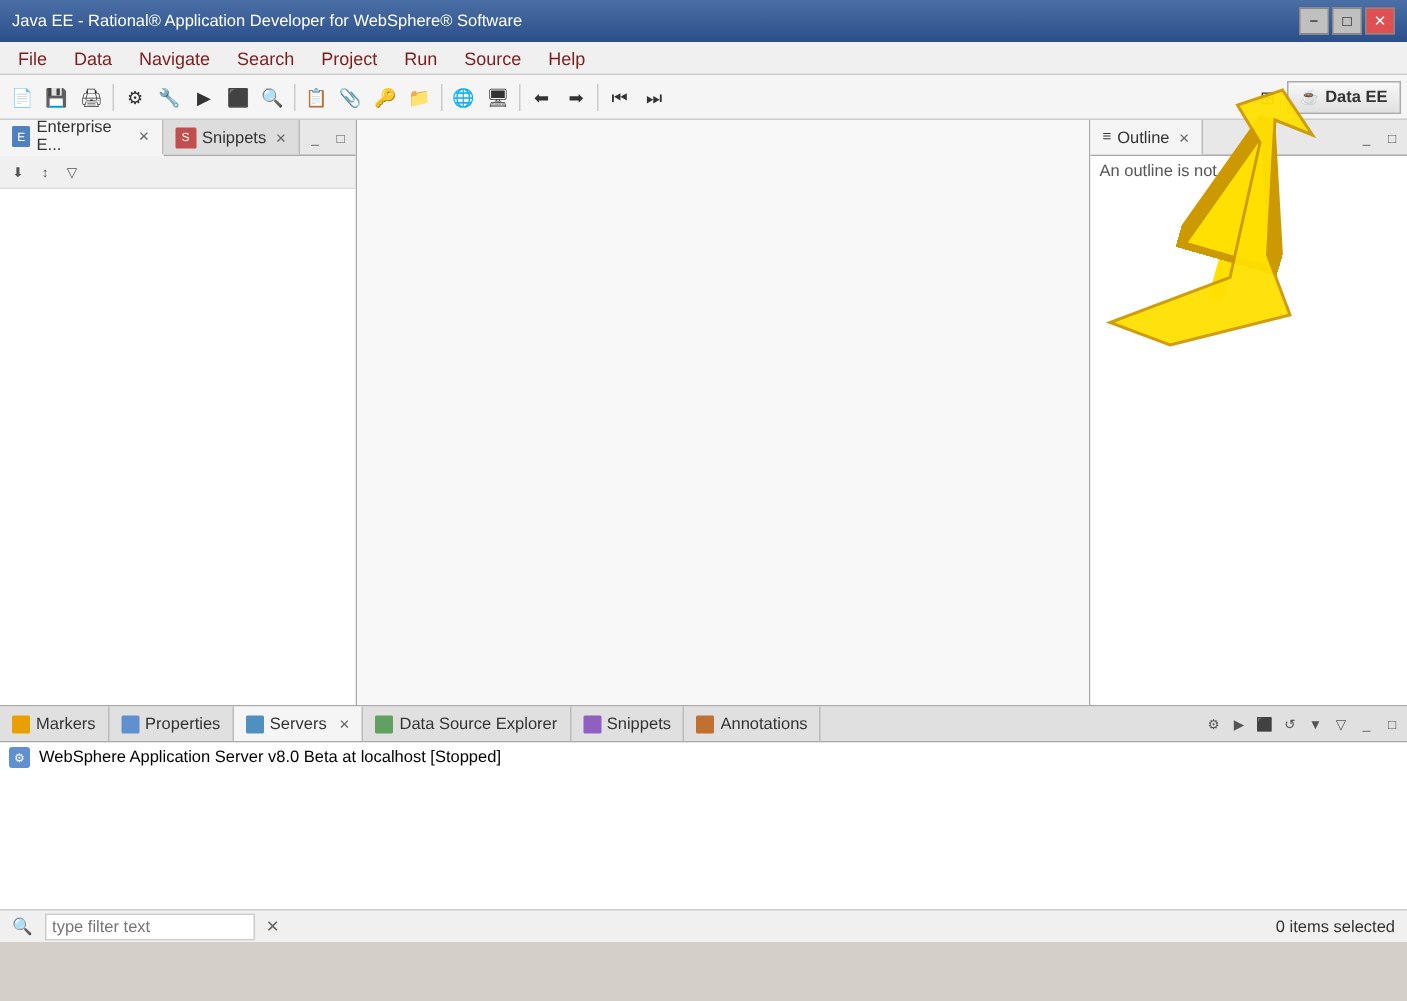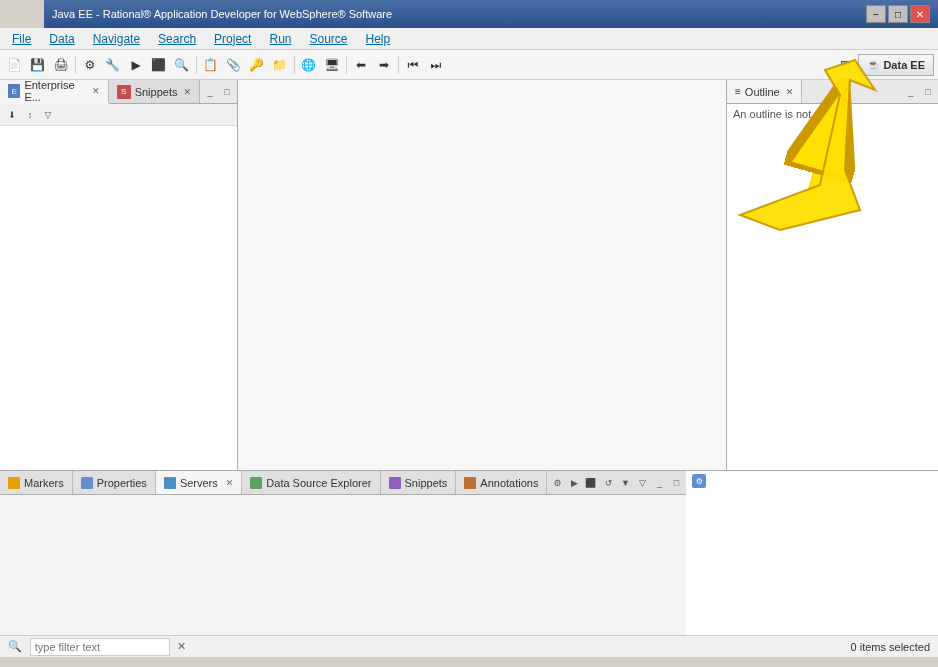--- a/index.html
+++ b/index.html
@@ -16,21 +16,20 @@
     
     #title-bar {
       height: 28px;
       background: linear-gradient(to bottom, #4a6fa5, #2c4f8a);
       display: flex;
       align-items: center;
       justify-content: space-between;
       padding: 0 8px;
       color: white;
       font-size: 11px;
-      margin-left: 44px;
     }
     #title-bar .title-text {
       display: flex;
       align-items: center;
       gap: 6px;
     }
     #title-bar .window-controls {
       display: flex;
       gap: 2px;
     }
@@ -55,22 +54,21 @@
       border-bottom: 1px solid #ccc;
       display: flex;
       align-items: center;
       padding: 0 4px;
       gap: 2px;
     }
     .menu-item {
       padding: 2px 8px;
       cursor: pointer;
       font-size: 12px;
-      color: #0369a1;
-      text-decoration: underline;
+      color: #7f1d1d;
     }
 
     
     #toolbar {
       height: 30px;
       background: #f5f5f5;
       border-bottom: 1px solid #ccc;
       display: flex;
       align-items: center;
       padding: 0 4px;
@@ -239,24 +237,24 @@
       flex: 1;
       background: white;
       padding: 4px 6px;
       font-size: 11px;
       color: #555;
       overflow: auto;
     }
 
     
     #bottom-area {
-      height: 165px;
+      height: 136px;
       border-top: 1px solid #aaa;
       display: flex;
-      flex-direction: row;
+      flex-direction: column;
       background: #f5f5f5;
     }
     #bottom-tab-bar {
       display: flex;
       background: #e0e0e0;
       border-bottom: 1px solid #aaa;
       height: 24px;
       align-items: stretch;
     }
     .bottom-tab {
@@ -549,20 +547,21 @@
       <div class="small-btn">↺</div>
       <div class="small-btn">▼</div>
       <div class="small-btn">▽</div>
       <div class="small-btn">_</div>
       <div class="small-btn">□</div>
     </div>
   </div>
   <div class="bottom-content">
     <div class="server-entry">
       <span class="server-icon">⚙</span>
+      <span>WebSphere Application Server v8.0 Beta at localhost  [Stopped]</span>
     </div>
   </div>
 </div>
 
 <div id="status-bar">
   <div class="status-left">
     <span style="font-size:11px;">🔍</span>
     <div class="filter-area">
       <input class="filter-input" type="text" placeholder="type filter text" style="">
       <div class="filter-clear">✕</div>

